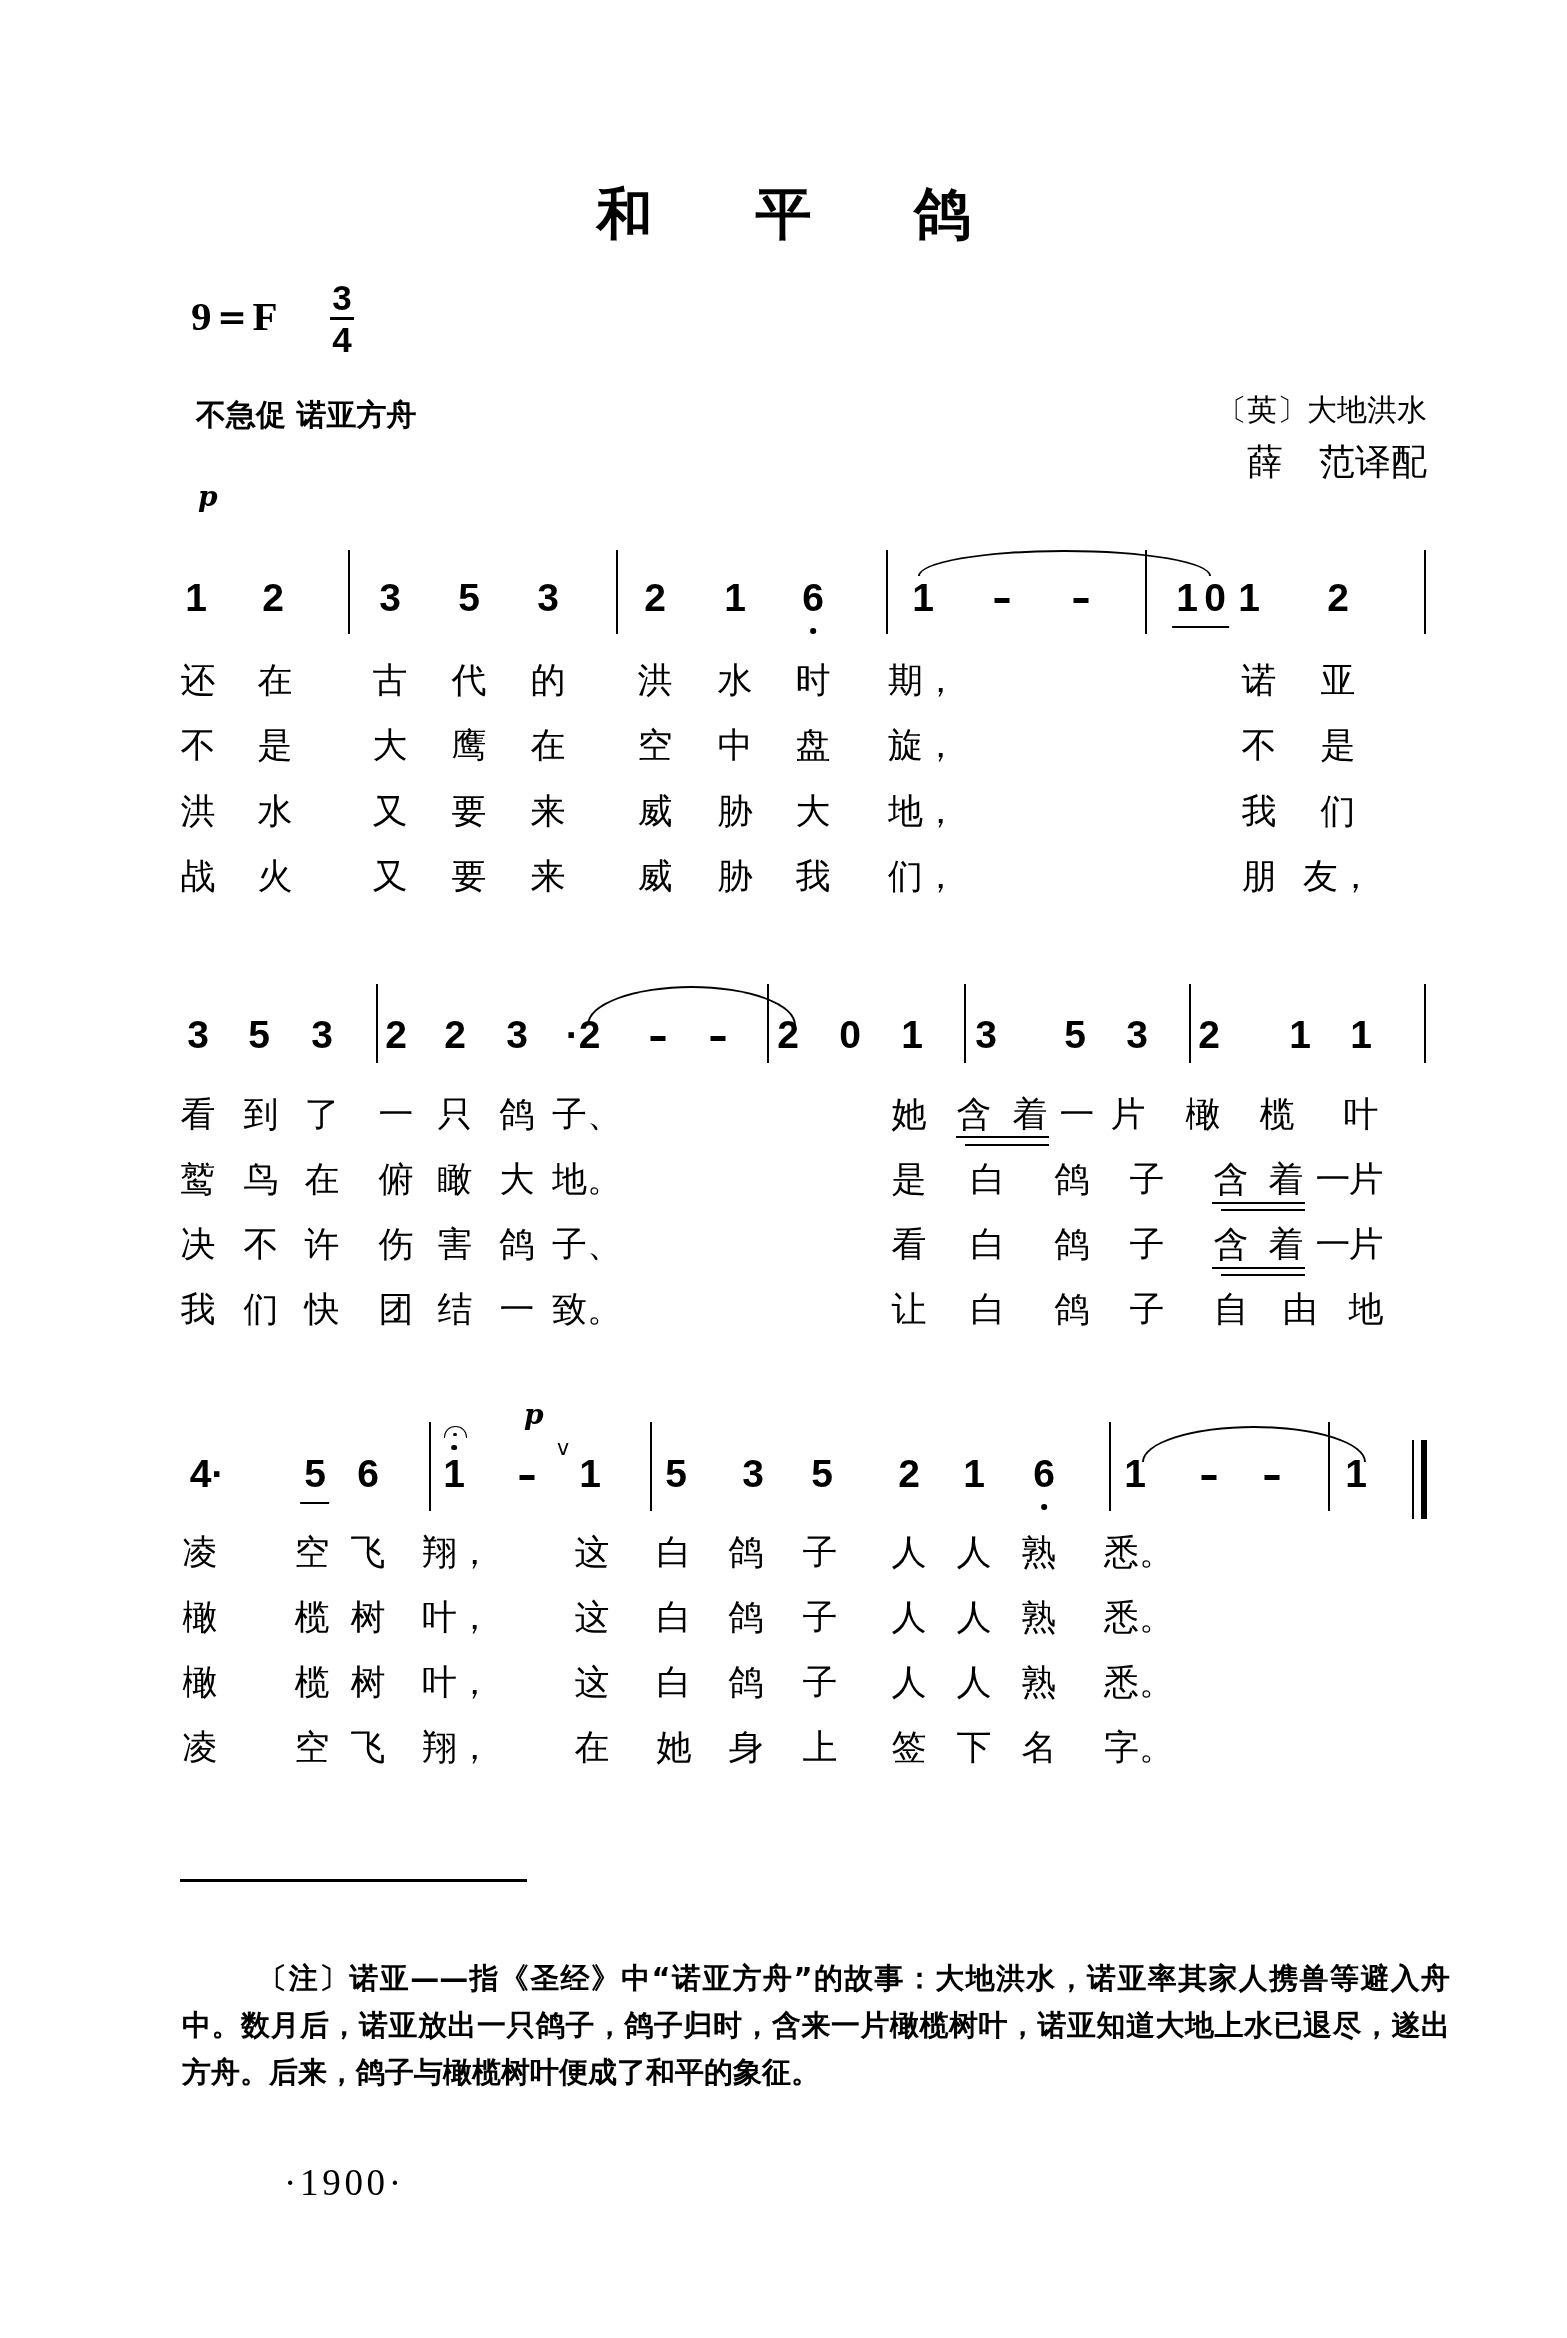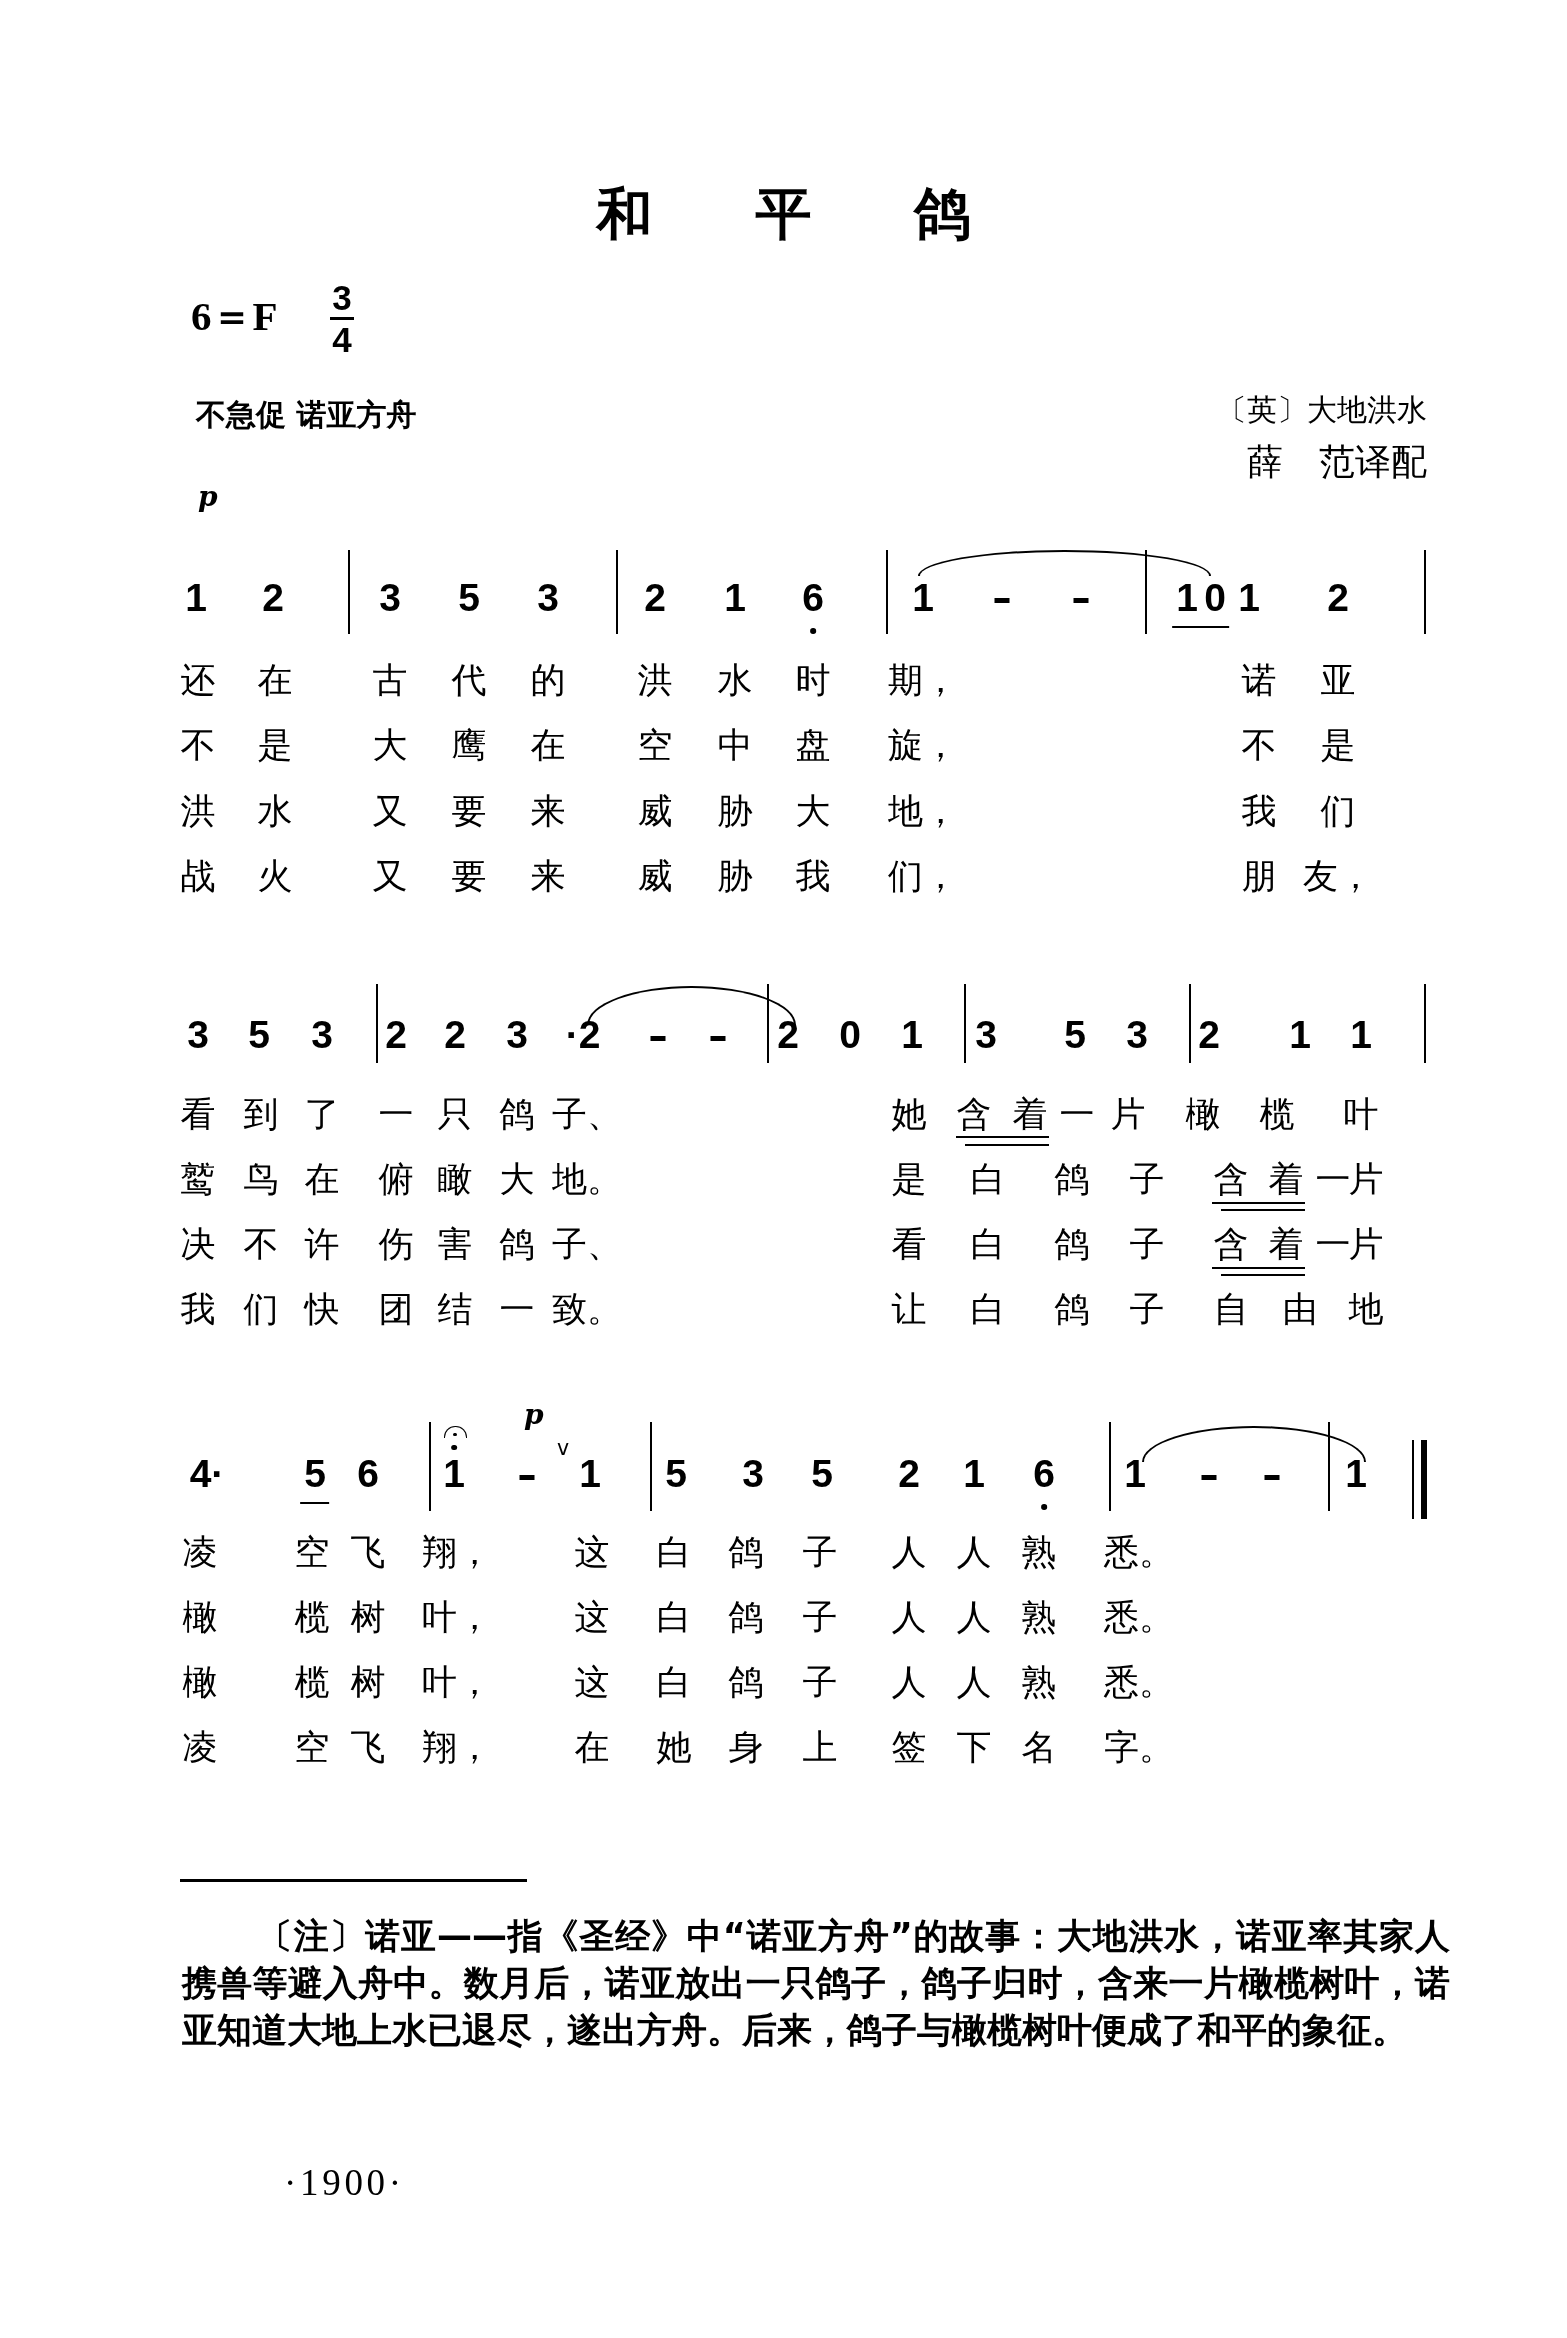--- a/index.html
+++ b/index.html
@@ -19,29 +19,29 @@
   .note .dot-above { position: absolute; left: 50%; top: -7.5px; width: 5.6px; height: 5.6px; margin-left: -2.8px; background: #000; border-radius: 50%; }
   .dash { position: absolute; width: 15px; height: 4.7px; background: #000; transform: translateX(-50%); }
   .barline { position: absolute; width: 1.9px; background: #000; }
   .barline.thick { width: 5.6px; }
   .lyric { position: absolute; font-family: "DejaVu Sans", sans-serif; font-size: 35px; line-height: 41px; transform: translateX(-50%); white-space: nowrap; }
   .tie { position: absolute; border: 2.8px solid #000; border-bottom: none; border-radius: 50% 50% 0 0 / 100% 100% 0 0; }
   .fermata { position: absolute; width: 20.5px; height: 11.2px; border: 1.9px solid #000; border-bottom: none; border-radius: 11.2px 11.2px 0 0; }
   .fermata::after { content: ""; position: absolute; left: 8.4px; top: 5.6px; width: 3.7px; height: 3.7px; background: #000; border-radius: 50%; }
   .breath { position: absolute; font-family: "DejaVu Sans", sans-serif; font-size: 20.5px; }
   .rule { position: absolute; height: 2.8px; background: #000; }
-  .footnote { position: absolute; left: 182px; width: 1268px; font-family: "DejaVu Sans", sans-serif; font-weight: bold; font-size: 35px; line-height: 47px; text-align: justify; }
+  .footnote { position: absolute; left: 182px; width: 1268px; font-family: "DejaVu Sans", sans-serif; font-weight: bold; font-size: 29px; line-height: 47px; text-align: justify; margin-top: 42px; }
   .footnote .indent { display: inline-block; width: 75px; }
   .pageno { position: absolute; left: 284px; top: 2161px; font-family: "Liberation Serif", "DejaVu Serif", serif; font-size: 37px; letter-spacing: 3.7px; }
 </style>
 </head>
 <body>
 
 <div class="abs title">和平鸽</div>
-<div class="abs key">6＝F</div>
+<div class="abs key">9＝F</div>
 <div class="abs ts">
   <div>3</div>
   <div class="bar"></div>
   <div>4</div>
 </div>
 <div class="abs tempo">不急促 诺亚方舟</div>
 <div class="abs credit1">〔英〕大地洪水</div>
 <div class="abs credit2">薛　范译配</div>
 <div class="abs dyn" style="left:198px; top:480px;">p</div>
 

